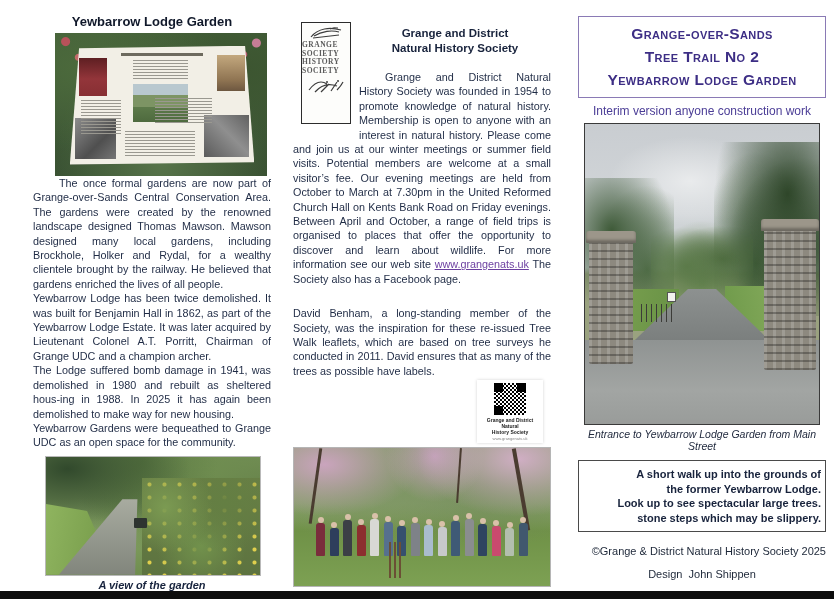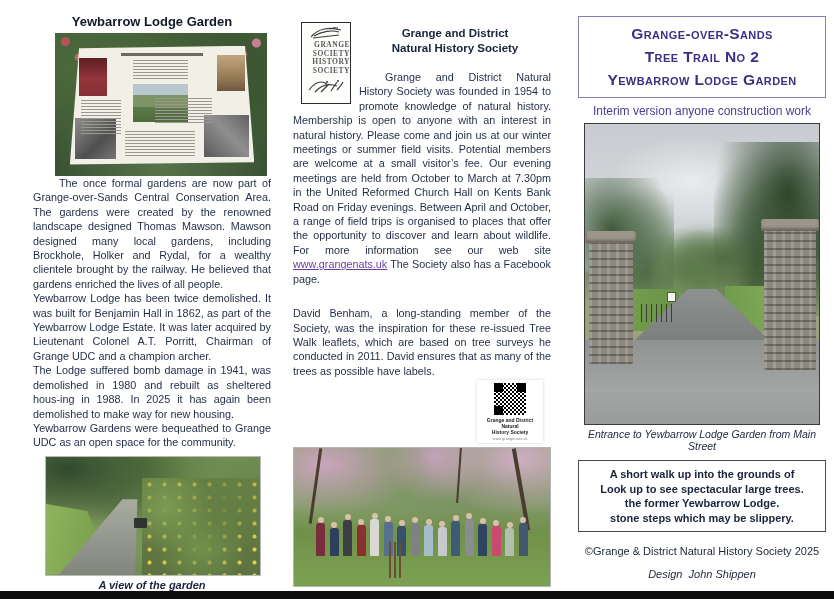--- a/index.html
+++ b/index.html
@@ -11,21 +11,21 @@
   .col-right{left:578px;top:16px;width:248px;}
 
   
   .heading-left{font-size:13px;font-weight:bold;color:#10182a;text-align:center;margin:2px 0 4px;}
   .caption{font-style:italic;font-weight:bold;font-size:11px;color:#17233d;text-align:center;margin:3px 0 4px;}
   .caption-plain{font-style:italic;font-weight:normal;font-size:10.5px;color:#222b3f;text-align:center;margin:3px 0 2px;}
   .body-text{font-size:10.8px;line-height:14.4px;color:#1f2b45;text-align:justify;margin:0;}
   .indent{text-indent:26px;}
   .mid-heading{font-size:11.5px;font-weight:bold;color:#18233c;text-align:center;margin:10px 0 14px;line-height:15px;}
   .weblink{color:#6b3fa0;text-decoration:underline;}
-  .pre{white-space:pre-wrap;font-style:italic;}
+  .pre{white-space:pre-wrap;}
 
   
   .photo{position:relative;overflow:hidden;}
   .board-photo{width:212px;height:143px;margin:0 0 0 22px;
     background:
       radial-gradient(circle at 5% 6%, #b8525a 0 4px, transparent 5px),
       radial-gradient(circle at 11% 17%, #c46a6a 0 3px, transparent 4px),
       radial-gradient(circle at 95% 7%, #c77d96 0 4px, transparent 5px),
       radial-gradient(circle at 89% 15%, #b85b6e 0 3px, transparent 4px),
       radial-gradient(ellipse at 15% 25%, #4c6a3c, transparent 55%),
@@ -64,22 +64,22 @@
   .g-bush{position:absolute;right:0;top:18%;width:55%;bottom:0;
     background:
       radial-gradient(circle at 20% 30%, #7b9a52, transparent 40%),
       radial-gradient(circle at 70% 25%, #647f43, transparent 45%),
       radial-gradient(circle at 50% 70%, #71914c, transparent 50%),
       radial-gradient(circle, #e0cf4d 0 1.5px, transparent 2.5px) 0 0/15px 13px,
       linear-gradient(#687f45,#5d7340);}
   .g-bench{position:absolute;left:41%;top:52%;width:13px;height:10px;background:#2e3430;border-radius:1px;}
 
   
-  .logo-box{float:left;width:50px;height:82px;border:1.5px solid #2c2c2c;margin:6px 8px 4px 8px;
-    background:#fdfdfb;text-align:right;padding-top:2px;box-sizing:border-box;}
+  .logo-box{float:left;width:50px;height:102px;border:1.5px solid #2c2c2c;margin:6px 8px 4px 8px;
+    background:#fdfdfb;text-align:left;padding-top:2px;box-sizing:border-box;}
   .logo-word{font-family:"Liberation Serif",serif;font-size:7.5px;font-weight:bold;color:#5b5b5b;
     letter-spacing:.5px;line-height:8.5px;}
   .logo-art{display:block;margin:1px auto;}
 
   
   .qr-card{width:62px;margin:2px 8px 0 auto;background:#fff;box-shadow:0 0 3px rgba(0,0,0,.18);
     padding:3px 2px 2px;text-align:center;}
   .qr{width:32px;height:32px;margin:0 auto 2px;background-color:#fff;
     background-image:
       linear-gradient(#000,#000),linear-gradient(#000,#000),linear-gradient(#000,#000),
@@ -156,23 +156,23 @@
     background:#8d897f;border-radius:2px;
     background-image:repeating-linear-gradient(0deg,rgba(0,0,0,.28) 0 2px,transparent 2px 8px),
                      repeating-linear-gradient(90deg,rgba(255,255,255,.16) 0 3px,transparent 3px 9px);}
   .pillar-l{left:1.5%;}
   .pillar-r{right:1.5%;width:22%;top:34%;height:48%;}
   .pillar::before{content:"";position:absolute;left:-6%;top:-7px;width:112%;height:12px;background:#9c968a;border-radius:3px 3px 1px 1px;box-shadow:inset 0 -3px 3px rgba(0,0,0,.3);}
   .e-sign{position:absolute;left:35%;top:56%;width:7px;height:8px;background:#f2f2ee;border:1px solid #555;}
   .e-fence{position:absolute;left:24%;top:60%;width:14%;height:6%;
     background:repeating-linear-gradient(90deg,#3c3c38 0 1px,transparent 1px 5px);}
 
-  .info-box{border:1.5px solid #4a4a4a;margin-top:8px;padding:6px 4px;text-align:center;}
+  .info-box{border:1.5px solid #4a4a4a;margin-top:8px;padding:6px 4px;text-align:right;}
   .info-line{font-size:11px;font-weight:bold;color:#18233c;line-height:14.5px;}
-  .copyright{font-size:11px;color:#1d2738;text-align:center;margin-top:13px;}
+  .copyright{font-size:11px;color:#1d2738;text-align:right;margin-top:13px;}
   .design{font-size:11px;color:#1d2738;text-align:center;margin-top:10px;}
 
   .bottom-bar{position:absolute;left:0;right:0;bottom:0;height:8px;background:#0d0d0d;}
 </style>
 </head>
 <body>
 
 <div class="page">
 
   <section class="col col-left">
@@ -291,22 +291,22 @@
       <div class="e-fore"></div>
       <div class="e-fence"></div>
       <div class="e-sign"></div>
       <div class="pillar pillar-l"></div>
       <div class="pillar pillar-r"></div>
     </div>
     <p class="caption-plain">Entrance to Yewbarrow Lodge Garden from Main Street</p>
 
     <div class="info-box">
       <div class="info-line">A short walk up into the grounds of</div>
+      <div class="info-line">the former Yewbarrow Lodge.</div>
       <div class="info-line">Look up to see spectacular large trees.</div>
-      <div class="info-line">the former Yewbarrow Lodge.</div>
       <div class="info-line">stone steps which may be slippery.</div>
     </div>
 
     <p class="copyright">©Grange &amp; District Natural History Society 2025</p>
     <p class="design pre">Design  John Shippen</p>
   </section>
 
   <div class="bottom-bar"></div>
 </div>
 

